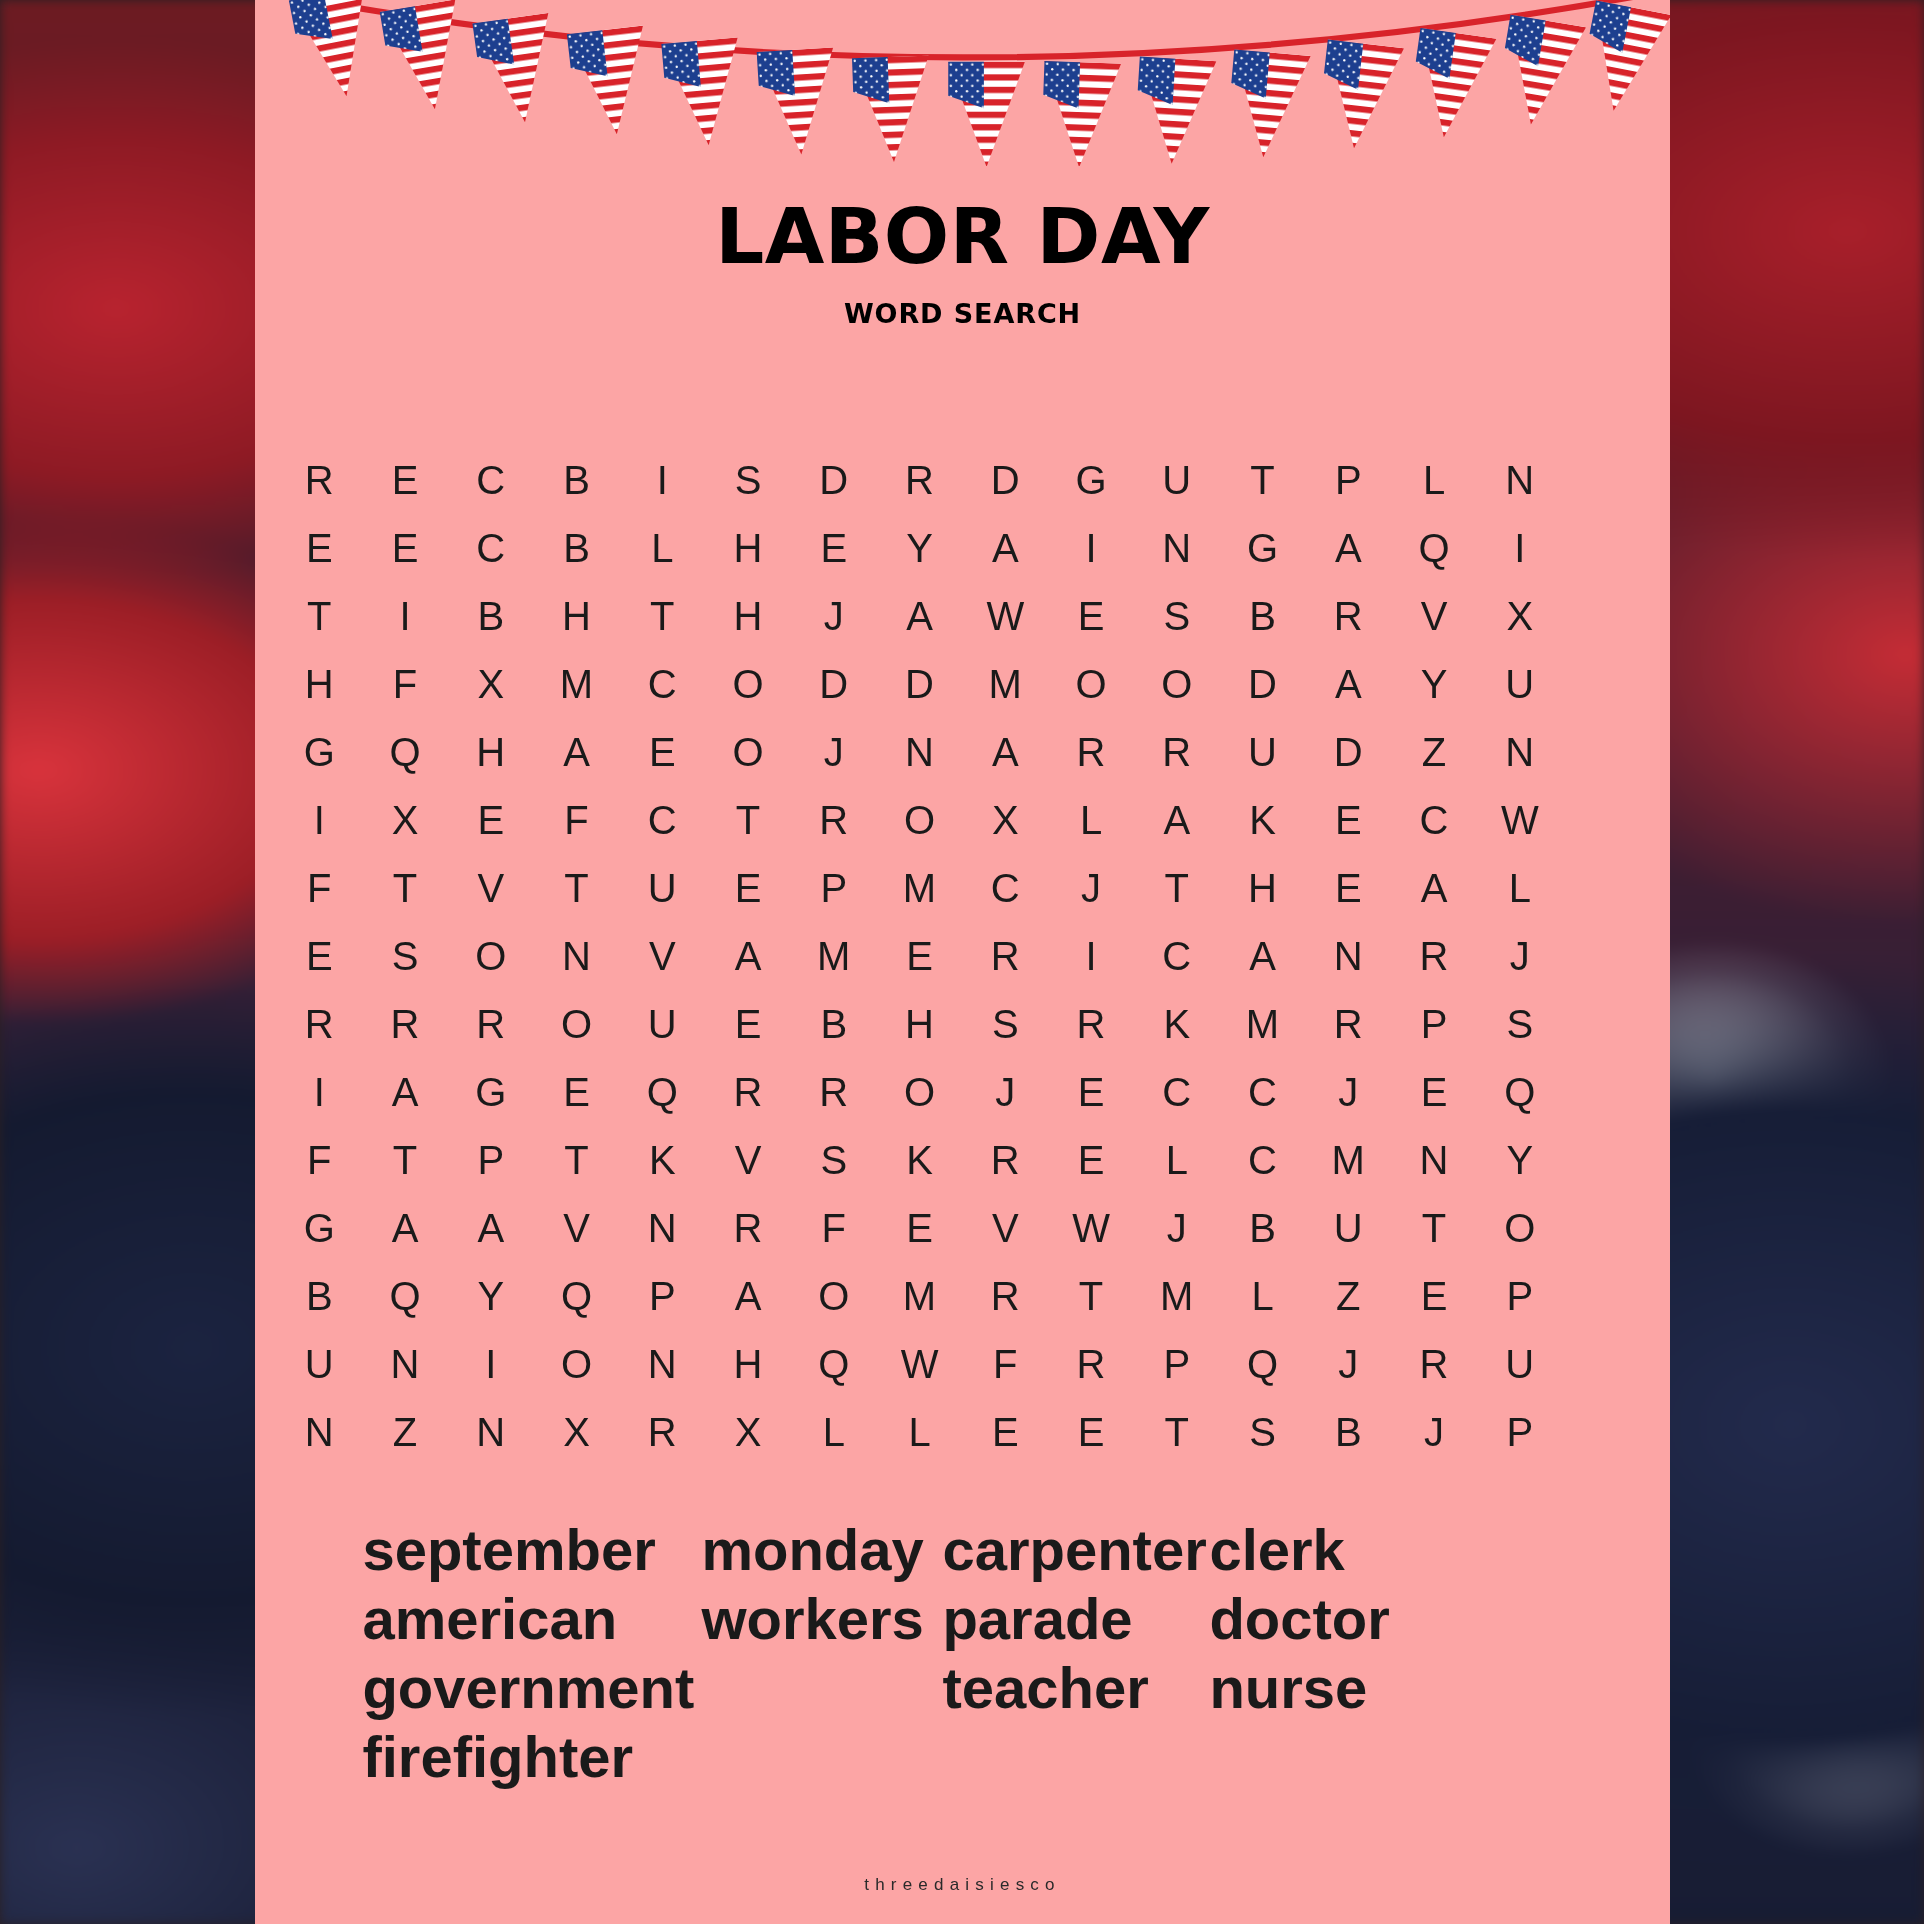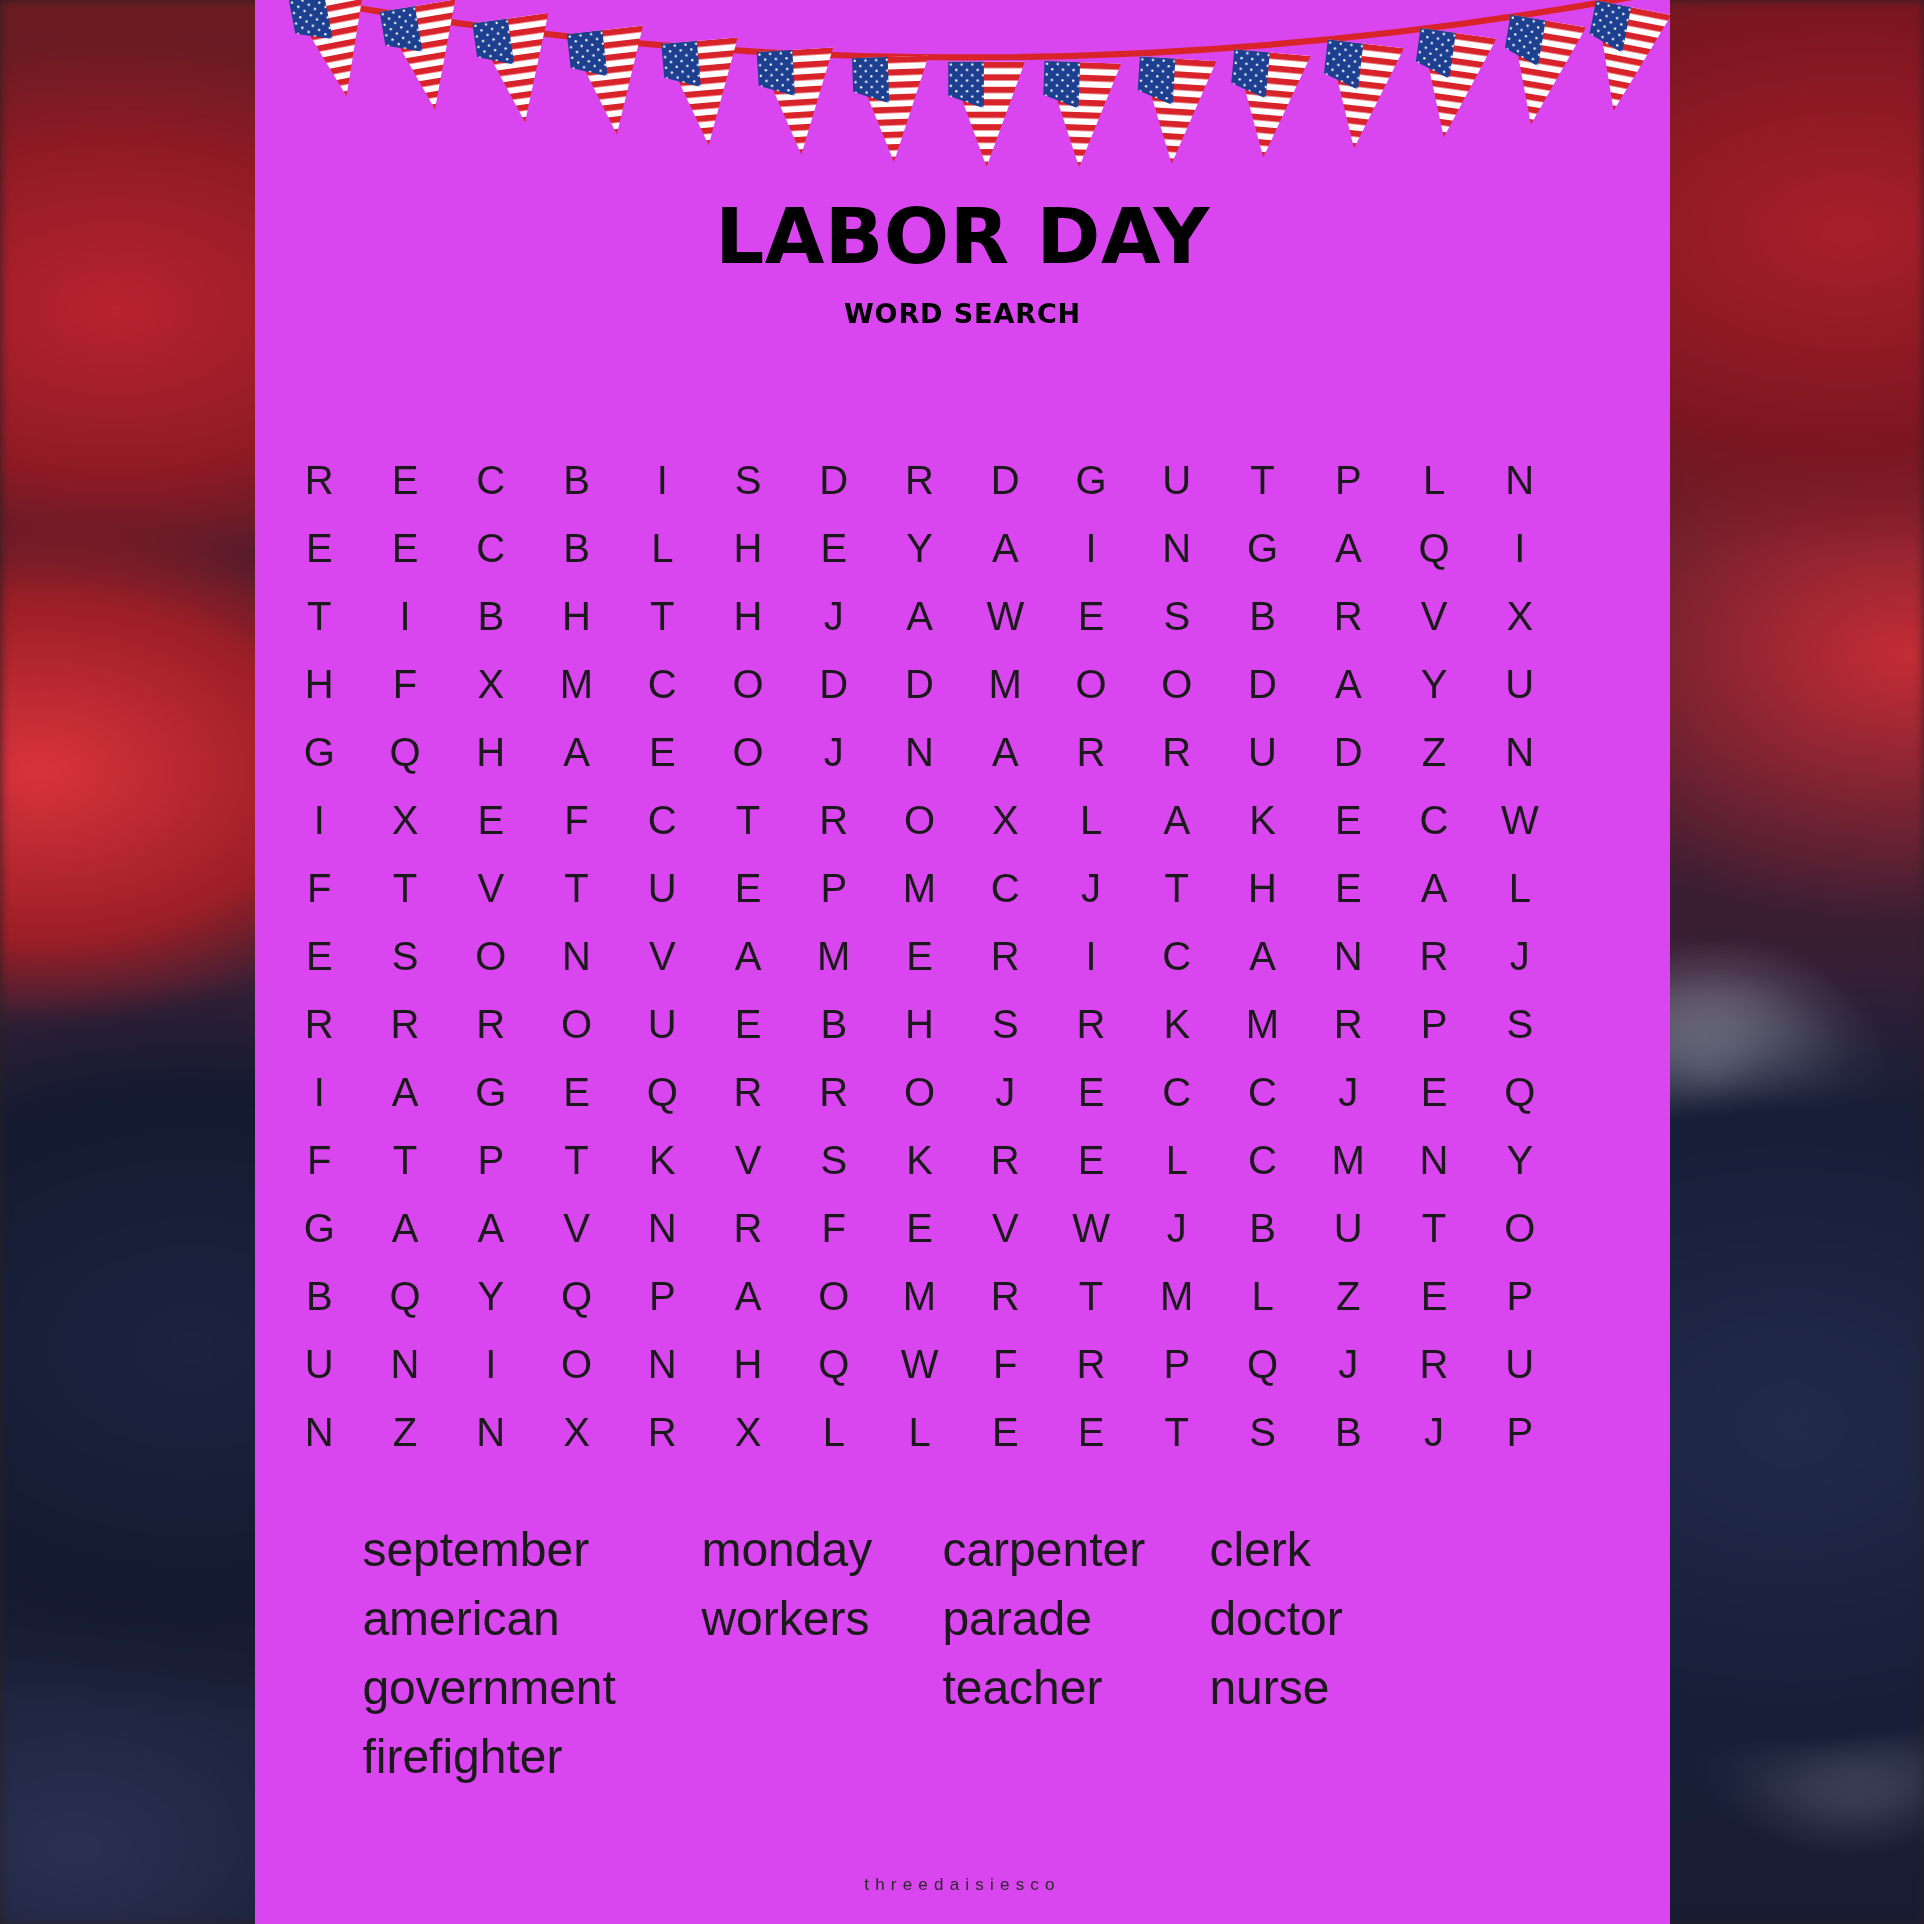--- a/index.html
+++ b/index.html
@@ -33,21 +33,21 @@
     filter: blur(5.3px);
   }
 
   
   #sheet {
     position: absolute;
     left: 255px;
     top: 0;
     width: 1415px;
     height: 1925px;
-    background: #d946ef;
+    background: #fca5a5;
   }
 
   
   #bunting {
     position: absolute;
     left: 0;
     top: -12.5px;
     width: 1415px;
     height: 178px;
   }
@@ -112,22 +112,22 @@
   #wordlist .col {
     display: flex;
     flex-direction: column;
   }
   #wordlist .col:nth-child(1) { width: 339px; padding-left: 21.4px; }
   #wordlist .col:nth-child(2) { width: 241px; }
   #wordlist .col:nth-child(3) { width: 267px; }
   #wordlist .col:nth-child(4) { width: 232px; }
   #wordlist .word {
     font-family: "Liberation Sans", sans-serif;
-    font-weight: 400;
-    font-size: 48px;
+    font-weight: 700;
+    font-size: 58px;
     line-height: 69px;
     color: #1a1a1a;
     white-space: nowrap;
   }
 
   
   #footer {
     position: absolute;
     bottom: 30px;
     left: 0;

